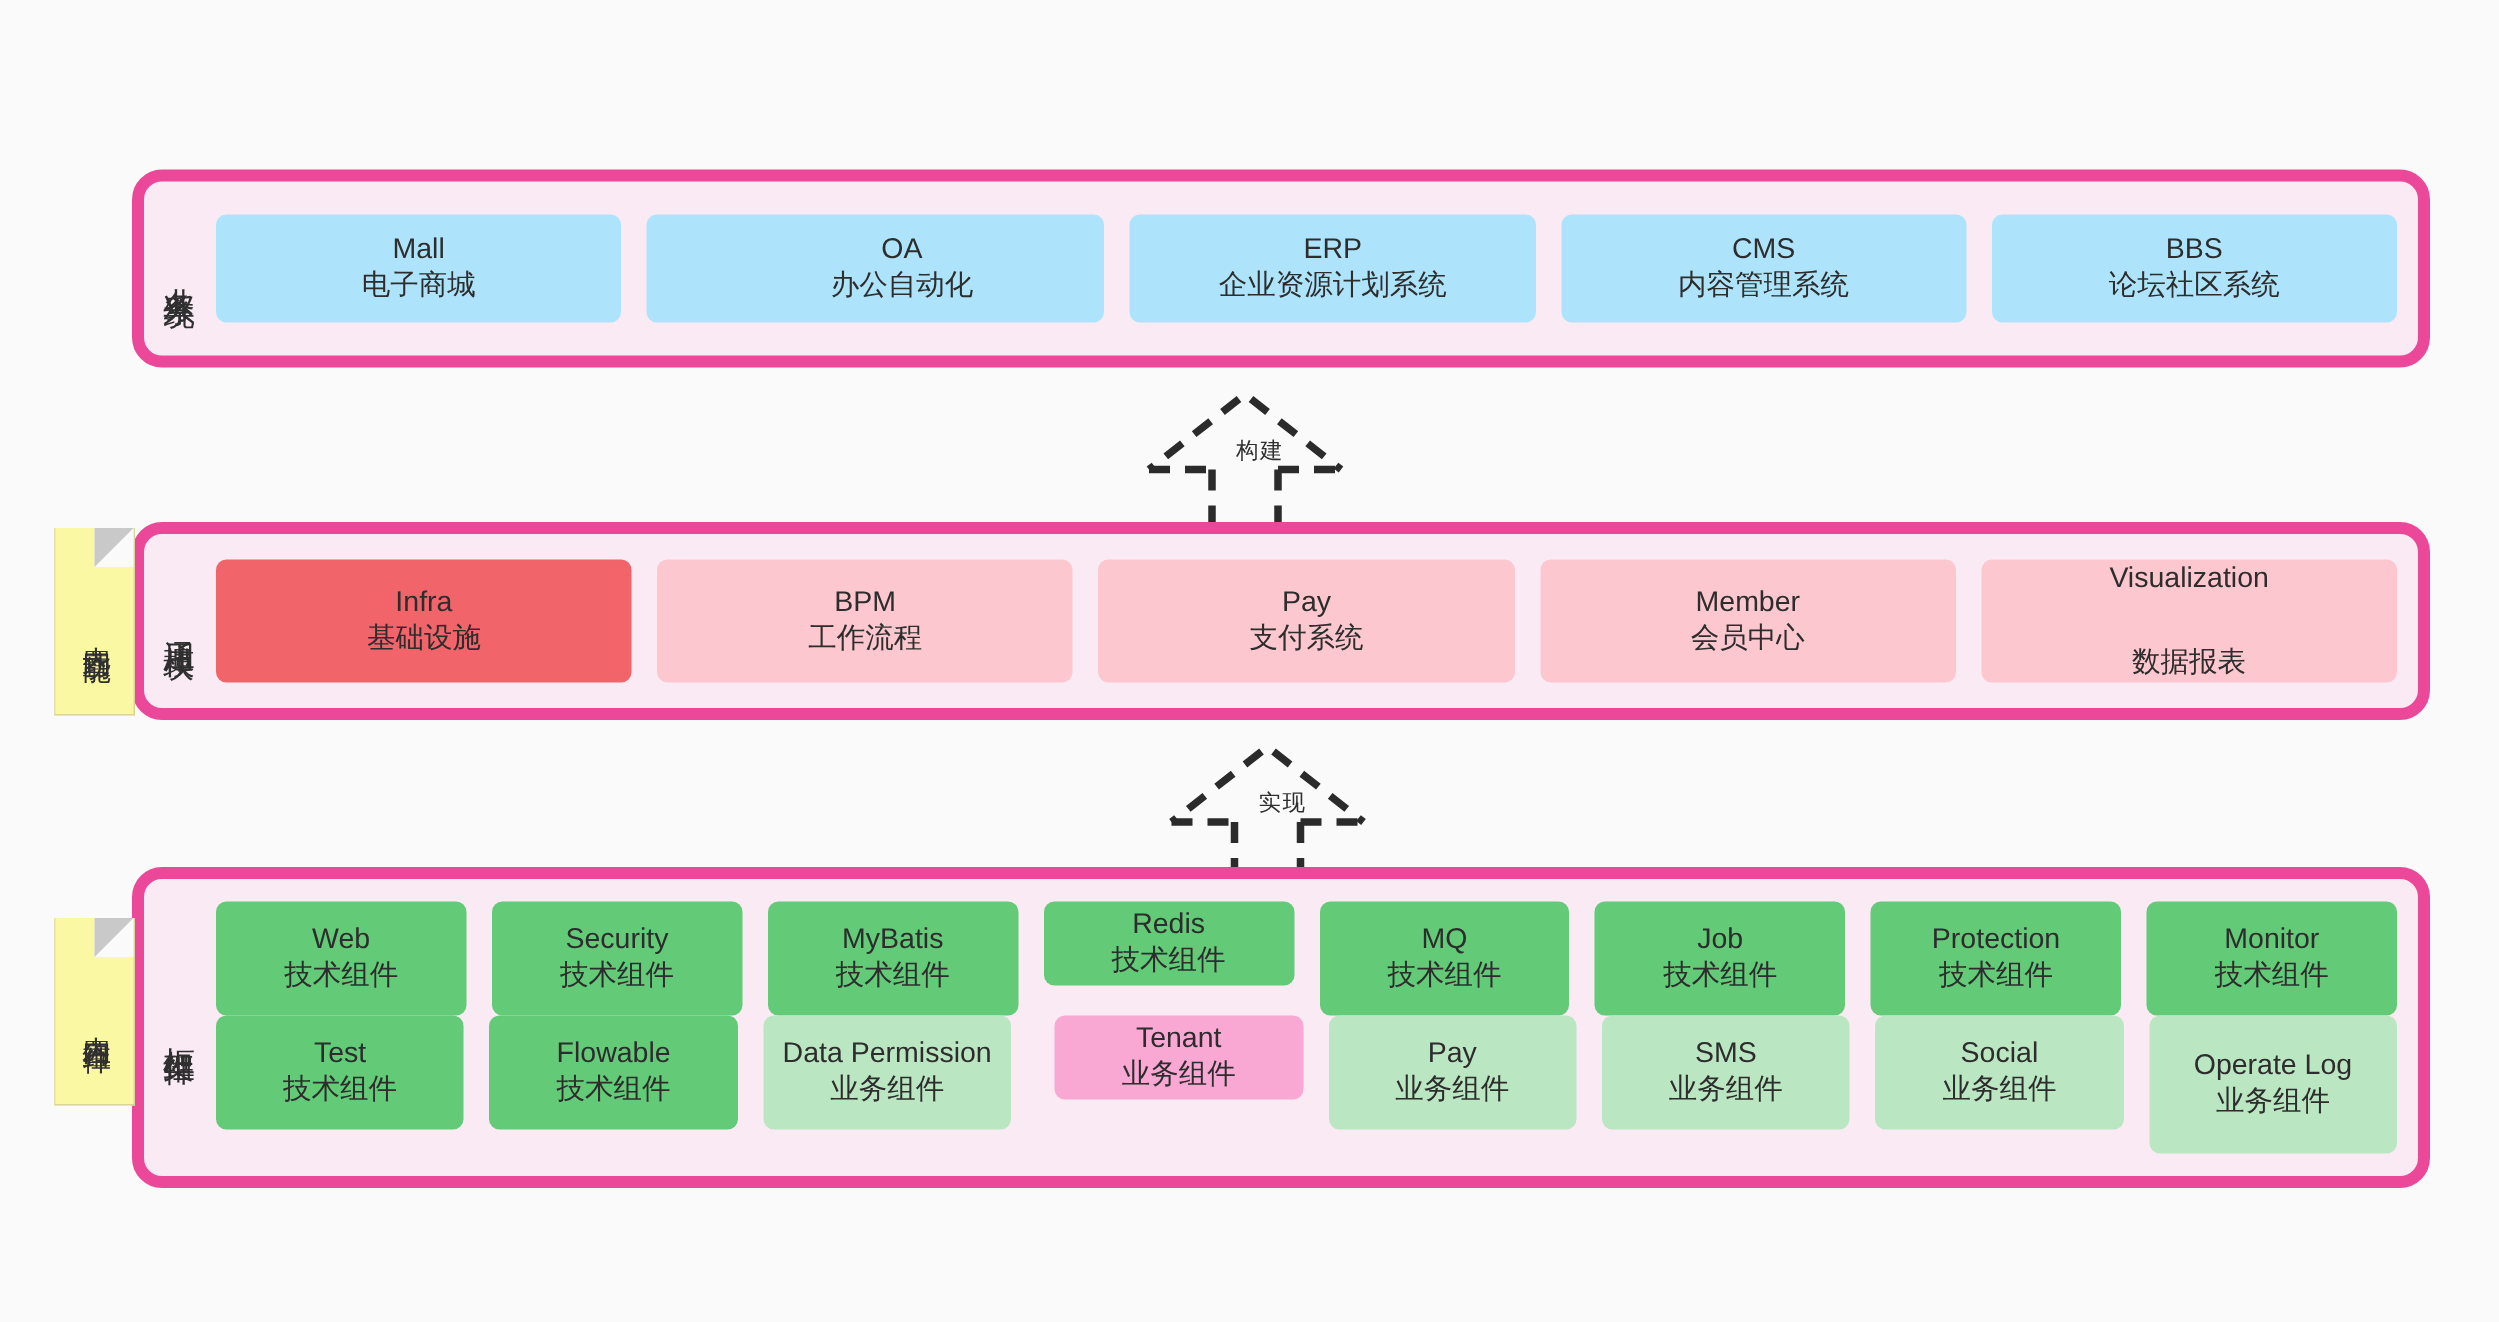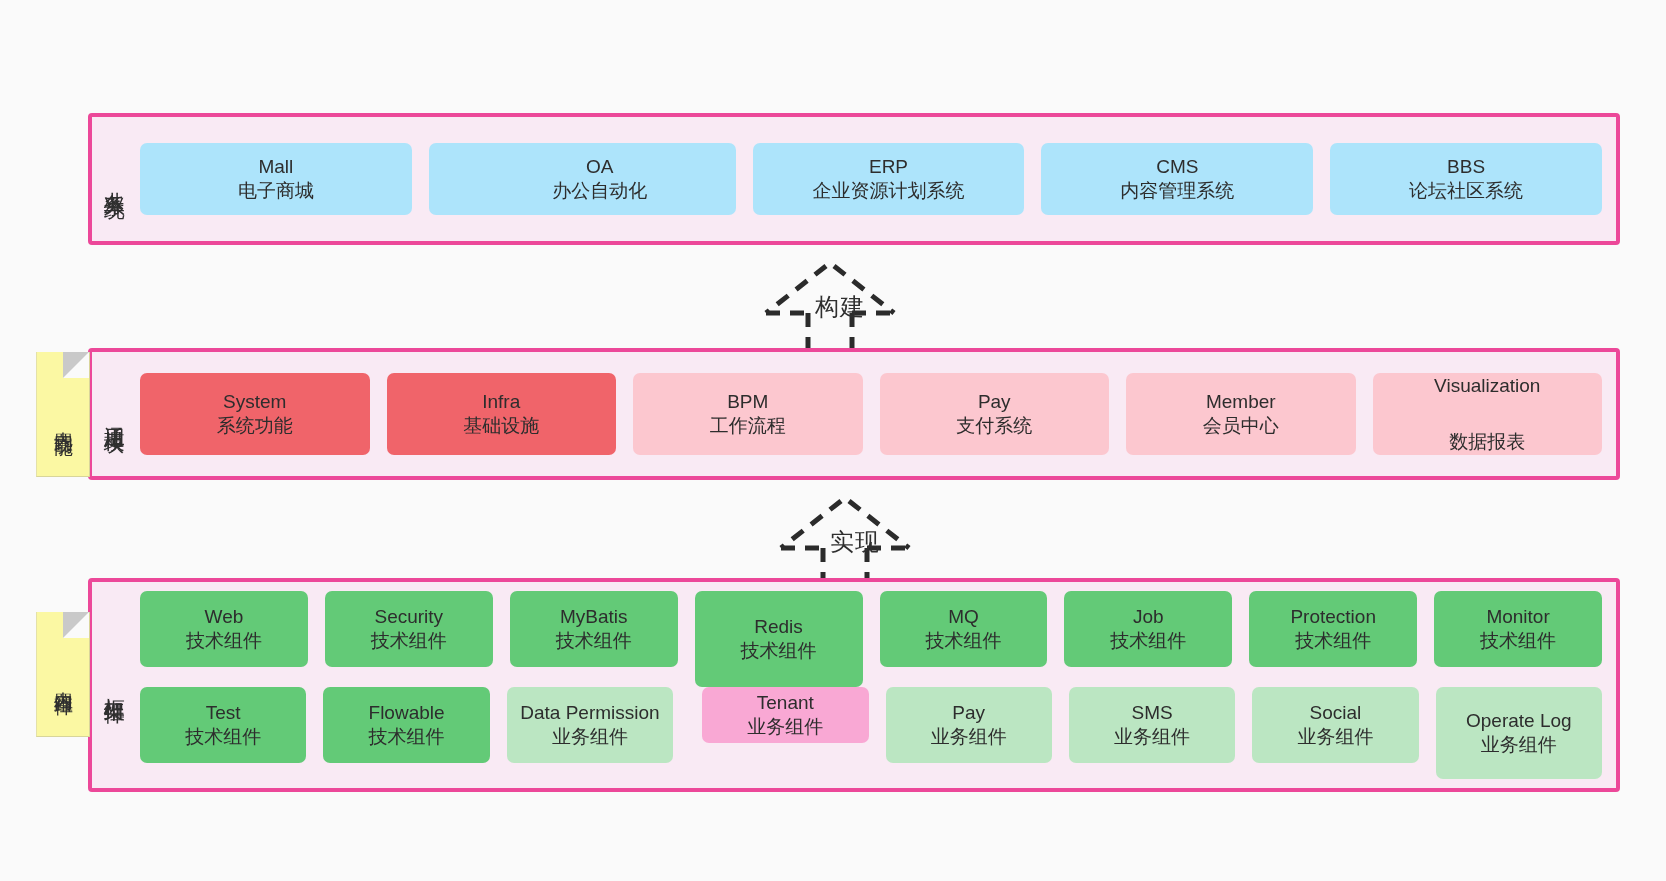--- a/index.html
+++ b/index.html
@@ -19,22 +19,22 @@
   .canvas {
     position: absolute;
     inset: 0;
   }
 
   
   .layer {
     position: absolute;
     box-sizing: border-box;
     background: #f9eaf4;
-    border: 4px solid #ec4899;
-    border-radius: 4px;
+    border: 8px solid #ec4899;
+    border-radius: 20px;
     display: flex;
     align-items: stretch;
   }
   .layer-title {
     flex: 0 0 auto;
     width: 44px;
     display: flex;
     align-items: center;
     justify-content: center;
     font-size: 21px;
@@ -111,21 +111,21 @@
     position: absolute;
     width: 180px;
     height: 110px;
   }
   .connector svg { display: block; overflow: visible; }
   .connector-label {
     position: absolute;
     left: 50%;
     transform: translateX(-50%);
     top: 36px;
-    font-size: 24px;
+    font-size: 15px;
     color: #2f2f2f;
     background: transparent;
     letter-spacing: 1px;
     white-space: nowrap;
   }
 </style>
 </head>
 <body>
 
 <div class="canvas">
@@ -175,24 +175,20 @@
 
   <div class="note" style="left:36px; top:352px; width:54px; height:125px;">
     <span>内置功能</span>
   </div>
 
   <div class="layer" id="layer-module" style="left:88px; top:348px; width:1532px; height:132px;">
     <div class="layer-title">通用模块</div>
     <div class="layer-body">
       <div class="row">
         <div class="cell" style="background:#f0646a;height:82px;">
-          <span class="cell-name">System</span>
-          <span class="cell-sub">系统功能</span>
-        </div>
-        <div class="cell" style="background:#f0646a;height:82px;">
           <span class="cell-name">Infra</span>
           <span class="cell-sub">基础设施</span>
         </div>
         <div class="cell" style="background:#fcc7cf;height:82px;">
           <span class="cell-name">BPM</span>
           <span class="cell-sub">工作流程</span>
         </div>
         <div class="cell" style="background:#fcc7cf;height:82px;">
           <span class="cell-name">Pay</span>
           <span class="cell-sub">支付系统</span>
@@ -238,21 +234,21 @@
           <span class="cell-sub">技术组件</span>
         </div>
         <div class="cell" style="background:#63ca77;height:76px;">
           <span class="cell-name">Security</span>
           <span class="cell-sub">技术组件</span>
         </div>
         <div class="cell" style="background:#63ca77;height:76px;">
           <span class="cell-name">MyBatis</span>
           <span class="cell-sub">技术组件</span>
         </div>
-        <div class="cell" style="background:#63ca77;height:96px;text-align:center;">
+        <div class="cell" style="background:#63ca77;height:56px;text-align:center;">
           <span class="cell-name">Redis</span>
           <span class="cell-sub">技术组件</span>
         </div>
         <div class="cell" style="background:#63ca77;height:76px;">
           <span class="cell-name">MQ</span>
           <span class="cell-sub">技术组件</span>
         </div>
         <div class="cell" style="background:#63ca77;height:76px;">
           <span class="cell-name">Job</span>
           <span class="cell-sub">技术组件</span>

